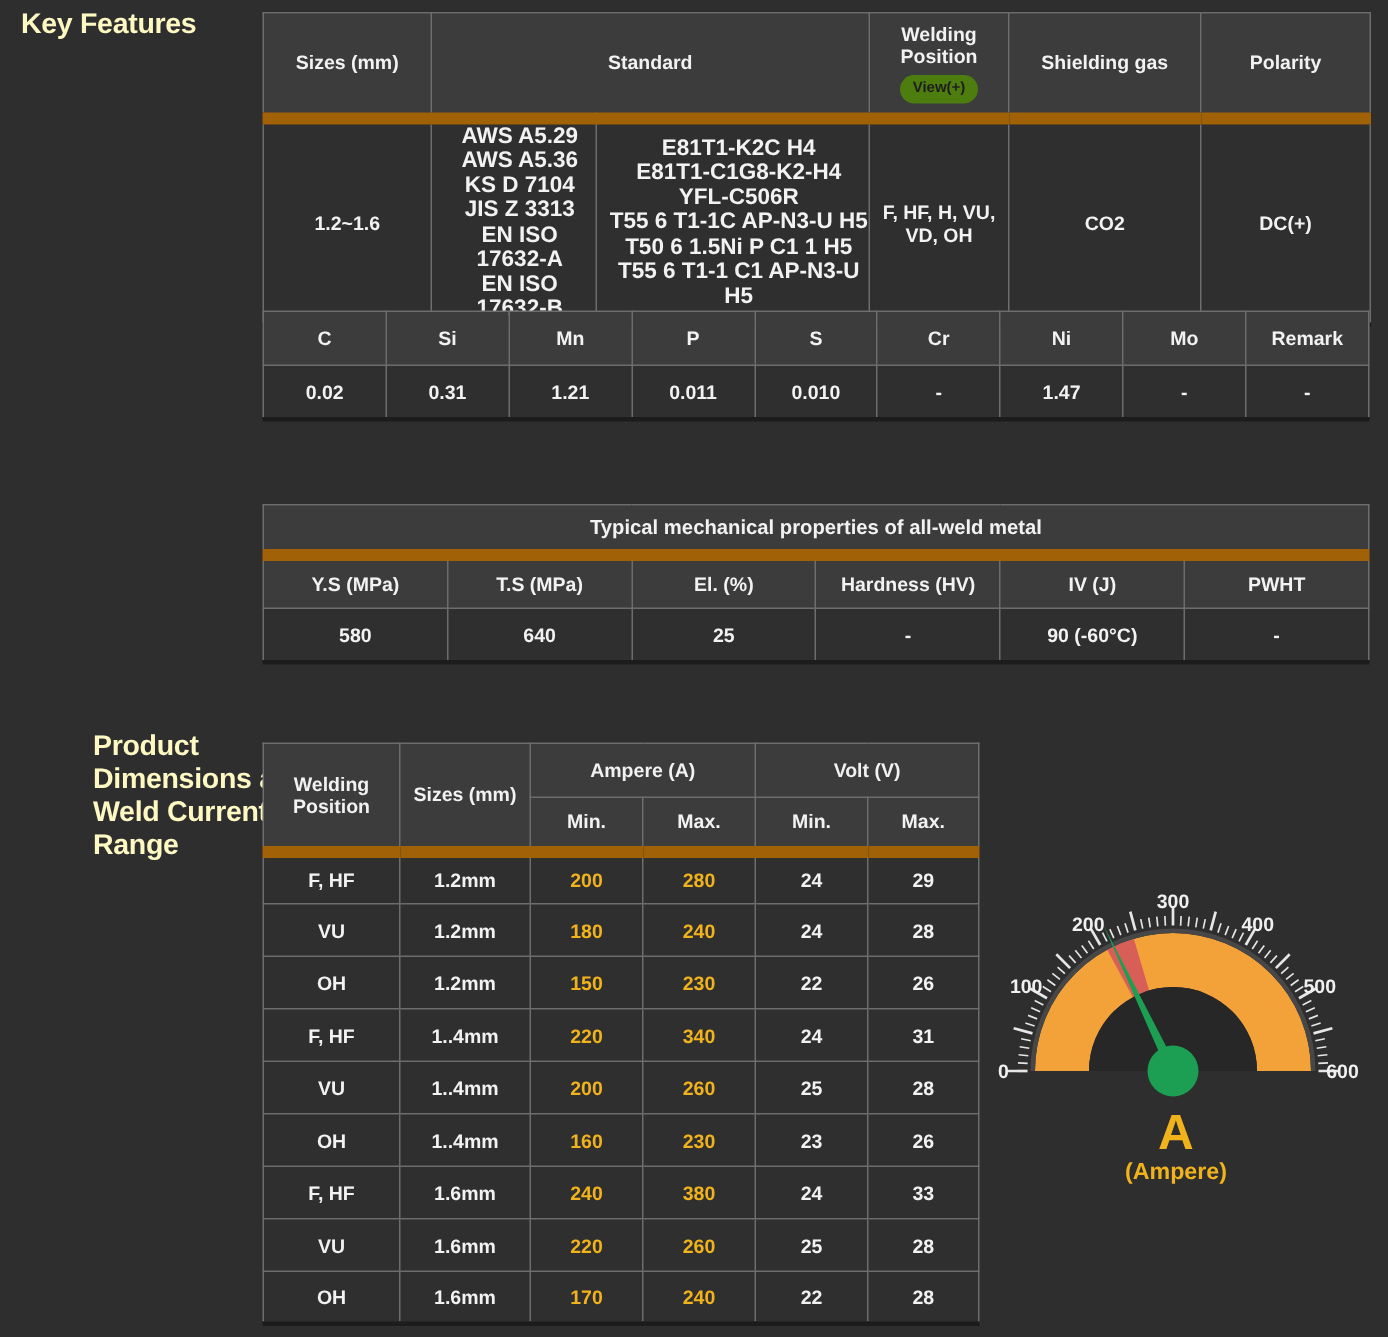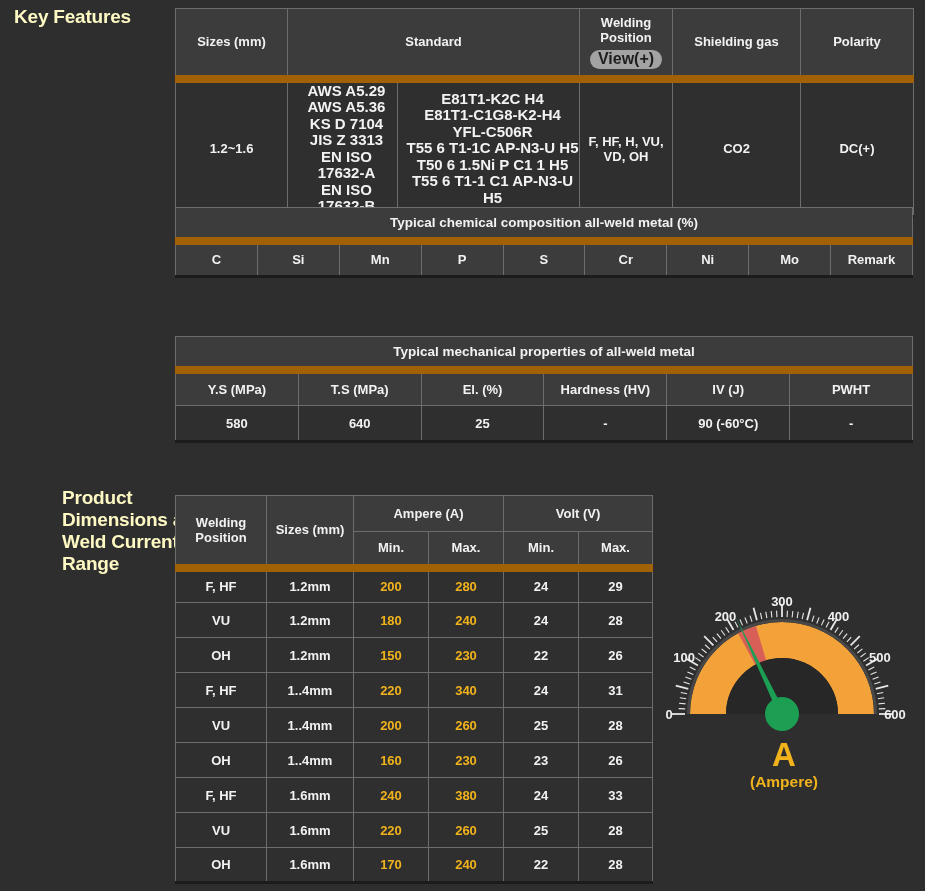--- a/index.html
+++ b/index.html
@@ -31,22 +31,22 @@
   
   #spec-table { left:175px; top:8px; width:738px; }
   #spec-table tr.h-row { height:70px; }
   #spec-table tr.b-row { height:115px; }
   #spec-table td.std {
     text-align:center; padding-left:8px;
     font-size:15px; line-height:16.5px;
     white-space:pre-line;
   }
   .badge {
-    display:inline-block; background:#a3a3a3; color:#1e1e1e;
-    font-size:16px; font-weight:bold; line-height:16px;
+    display:inline-block; background:#4d7c0f; color:#1e1e1e;
+    font-size:10px; font-weight:bold; line-height:16px;
     padding:1px 8px 2px; border-radius:10px; margin-top:5px;
     cursor:pointer;
   }
 
   
   #chem-table { left:175px; top:207px; width:738px; }
   #mech-table { left:175px; top:336px; width:738px; }
   tr.title-row { height:33px; }
   tr.head-row  { height:36px; }
   tr.val-row   { height:36px; }
@@ -109,33 +109,41 @@
 T55 6 T1-1 C1 AP-N3-U H5</td>
     <td class="cell" style="padding:0 6px">F, HF, H, VU, VD, OH</td>
     <td class="cell">CO2</td>
     <td class="cell">DC(+)</td>
   </tr>
 </tbody>
   </table>
 
 <table id="chem-table">
   <tbody>
-      <tr class="title-row sep">
-    <th class="title-cell" colspan="9">Typical chemical composition all-weld metal (%)</th>
-  </tr>
   <tr class="head-row">
         <th class="hdr">C</th>
         <th class="hdr">Si</th>
         <th class="hdr">Mn</th>
         <th class="hdr">P</th>
         <th class="hdr">S</th>
         <th class="hdr">Cr</th>
         <th class="hdr">Ni</th>
         <th class="hdr">Mo</th>
         <th class="hdr">Remark</th>
+      </tr>
+  <tr class="val-row">
+        <td class="cell">0.02</td>
+        <td class="cell">0.31</td>
+        <td class="cell">1.21</td>
+        <td class="cell">0.011</td>
+        <td class="cell">0.010</td>
+        <td class="cell">-</td>
+        <td class="cell">1.47</td>
+        <td class="cell">-</td>
+        <td class="cell">-</td>
       </tr>
 </tbody>
   </table>
 
 <table id="mech-table">
   <tbody>
       <tr class="title-row sep">
     <th class="title-cell" colspan="6">Typical mechanical properties of all-weld metal</th>
   </tr>
   <tr class="head-row">

